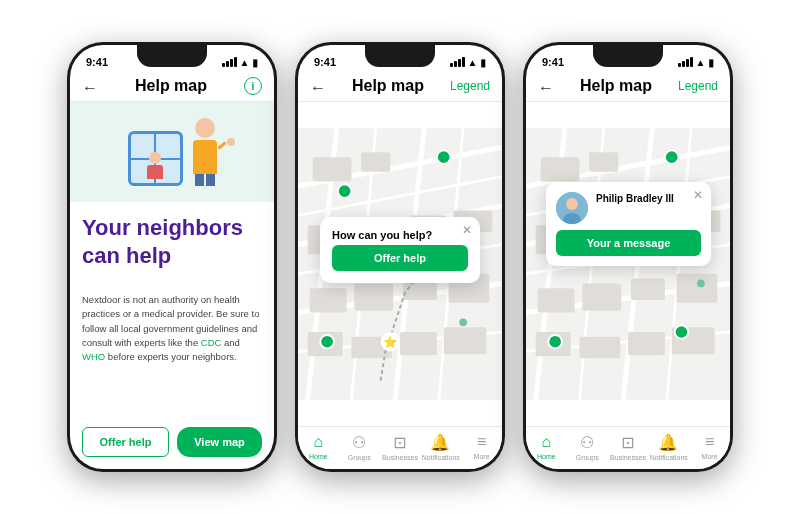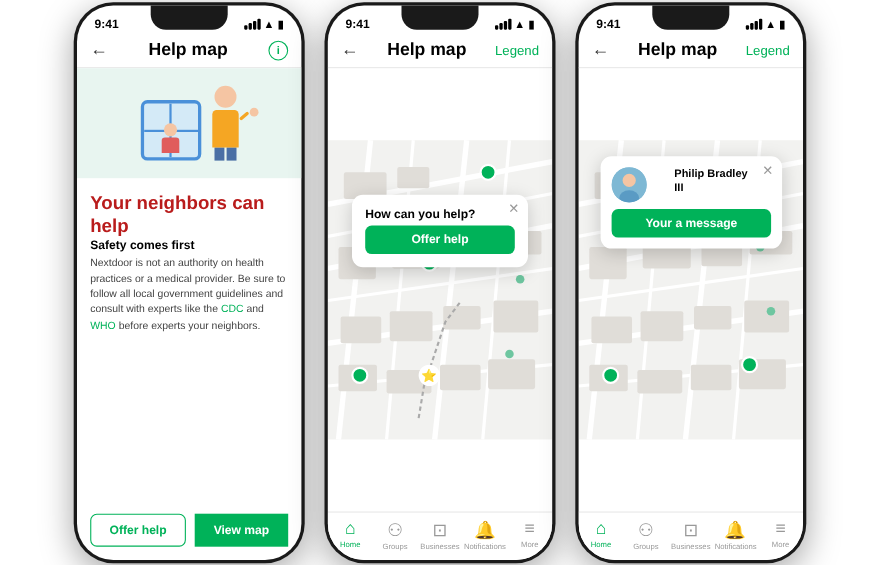--- a/index.html
+++ b/index.html
@@ -13,21 +13,21 @@
       font-family: -apple-system, BlinkMacSystemFont, 'Segoe UI', sans-serif;
     }
     .phones-container {
       display: flex;
       gap: 18px;
       align-items: center;
       padding: 20px;
     }
     .phone {
       width: 210px;
-      height: 510px;
+      height: 430px;
       background: #1a1a1a;
       border-radius: 36px;
       padding: 3px;
       box-shadow: 0 8px 30px rgba(0,0,0,0.35);
       position: relative;
     }
     .phone-inner {
       width: 100%;
       height: 100%;
       background: #fff;
@@ -79,32 +79,32 @@
       display: flex;
       align-items: center;
       justify-content: center;
       overflow: hidden;
     }
     .window-frame { width: 55px; height: 55px; border: 3px solid #4a90d9; border-radius: 6px; background: #d4eaf7; position: relative; overflow: hidden; }
     .window-cross-h { position: absolute; top: 50%; left: 0; right: 0; height: 2px; background: #4a90d9; transform: translateY(-50%); }
     .window-cross-v { position: absolute; left: 50%; top: 0; bottom: 0; width: 2px; background: #4a90d9; transform: translateX(-50%); }
 
     .info-content { padding: 12px; flex: 1; overflow: hidden; }
-    .info-title { font-size: 17px; font-weight: 700; color: #b91c1c; line-height: 1.25; margin-bottom: 0; }
+    .info-title { font-size: 22px; font-weight: 700; color: #4c1d95; line-height: 1.25; margin-bottom: 24px; }
     .info-text { font-size: 10px; color: #444; line-height: 1.5; margin-bottom: 8px; }
     .info-subtitle { font-size: 11px; font-weight: 700; color: #000; margin-bottom: 4px; }
     .info-text-small { font-size: 9.5px; color: #444; line-height: 1.5; }
     .link { color: #00B259; }
     .info-buttons { display: flex; gap: 8px; padding: 8px 12px 12px; }
     .btn-outline {
       flex: 1; padding: 8px 0; border: 1.5px solid #00B259; border-radius: 6px;
       background: #fff; color: #00B259; font-size: 11px; font-weight: 600; text-align: center; cursor: pointer;
     }
     .btn-solid {
-      flex: 1; padding: 8px 0; border: none; border-radius: 0;
+      flex: 1; padding: 8px 0; border: none; border-radius: 13px;
       background: #00B259; color: #fff; font-size: 11px; font-weight: 600; text-align: center; cursor: pointer;
     }
 
     
     .map-screen { flex: 1; overflow: hidden; display: flex; flex-direction: column; position: relative; }
     .map-bg {
       flex: 1;
       position: relative;
       overflow: hidden;
     }
@@ -130,21 +130,21 @@
 
     
     .profile-popup {
       position: absolute;
       background: #fff;
       border-radius: 10px;
       padding: 10px;
       box-shadow: 0 4px 16px rgba(0,0,0,0.18);
       width: 165px;
     }
-    .profile-header { display: flex; gap: 25px; align-items: flex-start; margin-bottom: 6px; padding-right: 16px; }
+    .profile-header { display: flex; gap: 8px; align-items: flex-start; margin-bottom: 6px; padding-right: 16px; }
     .avatar {
       width: 32px; height: 32px; border-radius: 50%; background: #7eb8d4;
       flex-shrink: 0; overflow: hidden; display: flex; align-items: center; justify-content: center; font-size: 14px;
     }
     .profile-name { font-size: 10px; font-weight: 700; color: #000; line-height: 1.3; }
     .profile-text { font-size: 9px; color: #555; line-height: 1.4; margin-bottom: 8px; }
 
     
     .bottom-nav {
       display: flex;
@@ -218,21 +218,20 @@
             <div style="display:flex; gap:2px;">
               <div style="width:9px;height:12px;background:#4a6fa5;"></div>
               <div style="width:9px;height:12px;background:#4a6fa5;"></div>
             </div>
           </div>
         </div>
       </div>
 
       <div class="info-content">
         <div class="info-title">Your neighbors can help</div>
-        <div class="info-subtitle">Safety comes first</div>
         <div class="info-text-small">
           <span>Nextdoor is not an authority on health practices or a medical provider. Be sure to follow all  local government guidelines and consult with experts like the</span>
           <span class="link">CDC</span><span> and </span><span class="link">WHO</span><span> before experts your neighbors.</span>
         </div>
       </div>
 
       <div class="info-buttons">
         <button class="btn-outline">Offer help</button>
         <button class="btn-solid">View map</button>
       </div>

